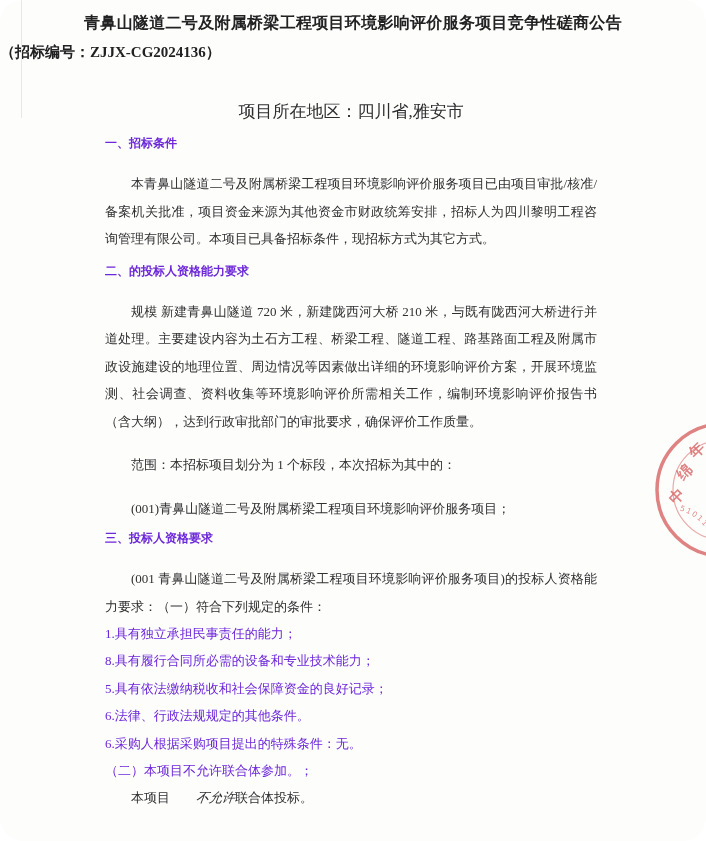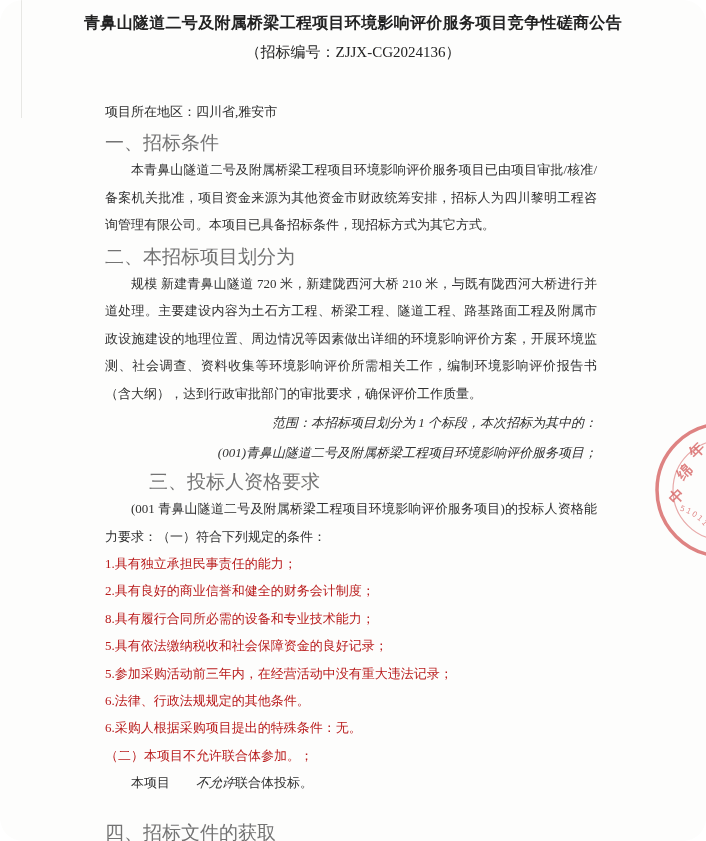--- a/index.html
+++ b/index.html
@@ -23,60 +23,60 @@
 
   .doc-title {
     padding-top:13px;
     text-align:center;
     font-size:16px; font-weight:700;
     letter-spacing:0.3px;
     color:#222;
   }
   .doc-subtitle {
     margin-top:9px;
-    text-align:center;
-    font-size:15px; font-weight:400;
+    font-size:15px; font-weight:700;
     color:#222;
   }
 
   .body-col {
     margin-left:105px;
     width:492px;
   }
 
   .loc-line {
     margin-top:40px;
-    font-size:13px;
+    font-size:17px;
     line-height:19px;
+    text-align:center;
   }
 
   .sec-heading {
-    font-size:19px; font-weight:400;
-    color:#737373;
+    font-size:12px; font-weight:700;
+    color:#6d28d9;
     line-height:22px;
   }
   .mt-h1 { margin-top:11px; }
   .mt-h2 { margin-top:7px; }
-  .mt-h3 { margin-top:5px;margin-left:44px; }
+  .mt-h3 { margin-top:5px; }
   .mt-h4 { margin-top:25px; }
 
   .para {
-    margin-top:2px;
+    margin-top:16px;
     font-size:13px;
     line-height:27.5px;
     text-align:justify;
     text-indent:2em;
     color:#303030;
   }
-  .para.no-just { text-align:right;font-style:italic; }
+  .para.no-just { text-align:left; }
 
   .item {
     font-size:13px;
     line-height:27.4px;
-    color:#b91c1c;
+    color:#6d28d9;
   }
 
   .joint-note {
     font-size:13px;
     line-height:27.4px;
     text-indent:2em;
     color:#303030;
   }
   .joint-note .it {
     font-style:italic;
@@ -110,33 +110,31 @@
   <div class="doc-title">青鼻山隧道二号及附属桥梁工程项目环境影响评价服务项目竞争性磋商公告</div>
   <div class="doc-subtitle">（招标编号：ZJJX-CG2024136）</div>
 
   <div class="body-col">
 
     <div class="loc-line">项目所在地区：四川省,雅安市</div>
 
     <div class="sec-heading mt-h1">一、招标条件</div>
     <div class="para">本青鼻山隧道二号及附属桥梁工程项目环境影响评价服务项目已由项目审批/核准/备案机关批准，项目资金来源为其他资金市财政统筹安排，招标人为四川黎明工程咨询管理有限公司。本项目已具备招标条件，现招标方式为其它方式。</div>
 
-    <div class="sec-heading mt-h2">二、本招标项目划分为</div>
+    <div class="sec-heading mt-h2">二、的投标人资格能力要求</div>
     <div class="para">规模 新建青鼻山隧道 720 米，新建陇西河大桥 210 米，与既有陇西河大桥进行并道处理。主要建设内容为土石方工程、桥梁工程、隧道工程、路基路面工程及附属市政设施建设的地理位置、周边情况等因素做出详细的环境影响评价方案，开展环境监测、社会调查、资料收集等环境影响评价所需相关工作，编制环境影响评价报告书（含大纲），达到行政审批部门的审批要求，确保评价工作质量。</div>
     <div class="para no-just">范围：本招标项目划分为 1 个标段，本次招标为其中的：</div>
     <div class="para no-just">(001)青鼻山隧道二号及附属桥梁工程项目环境影响评价服务项目；</div>
 
     <div class="sec-heading mt-h3">三、投标人资格要求</div>
     <div class="para">(001 青鼻山隧道二号及附属桥梁工程项目环境影响评价服务项目)的投标人资格能力要求：（一）符合下列规定的条件：</div>
 
     <div class="item">1.具有独立承担民事责任的能力；</div>
-    <div class="item">2.具有良好的商业信誉和健全的财务会计制度；</div>
     <div class="item">8.具有履行合同所必需的设备和专业技术能力；</div>
     <div class="item">5.具有依法缴纳税收和社会保障资金的良好记录；</div>
-    <div class="item">5.参加采购活动前三年内，在经营活动中没有重大违法记录；</div>
     <div class="item">6.法律、行政法规规定的其他条件。</div>
     <div class="item">6.采购人根据采购项目提出的特殊条件：无。</div>
 
     <div class="item">（二）本项目不允许联合体参加。；</div>
     <div class="joint-note"><span>本项目</span><span class="it">不允许</span><span>联合体投标。</span></div>
 
     <div class="sec-heading mt-h4">四、招标文件的获取</div>
 
   </div>
 

